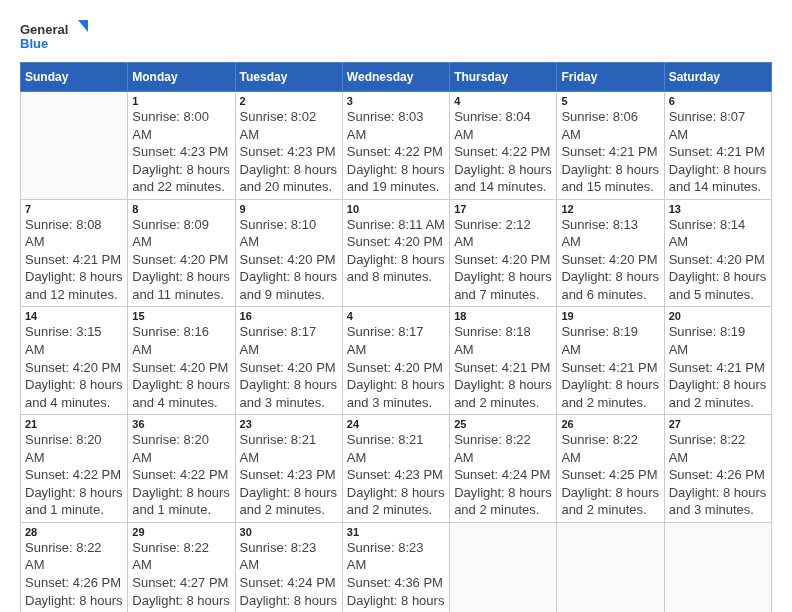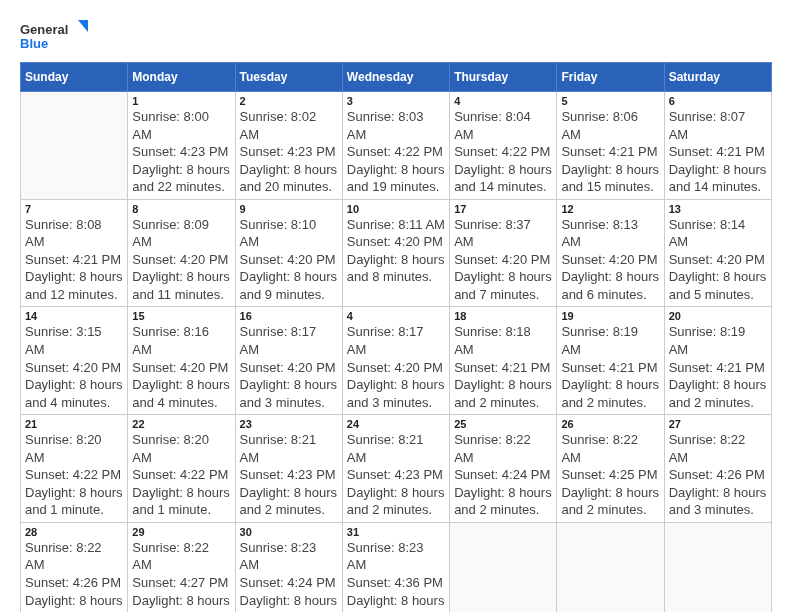--- a/index.html
+++ b/index.html
@@ -197,21 +197,21 @@
         <span class="day-num">10</span>
         <div class="day-detail">
           <div>Sunrise: 8:11 AM</div>
           <div>Sunset: 4:20 PM</div>
           <div>Daylight: 8 hours and 8 minutes.</div>
         </div>
       </td>
           <td>
         <span class="day-num">17</span>
         <div class="day-detail">
-          <div>Sunrise: 8:37 AM</div>
+          <div>Sunrise: 2:12 AM</div>
           <div>Sunset: 4:20 PM</div>
           <div>Daylight: 8 hours and 7 minutes.</div>
         </div>
       </td>
           <td>
         <span class="day-num">12</span>
         <div class="day-detail">
           <div>Sunrise: 8:13 AM</div>
           <div>Sunset: 4:20 PM</div>
           <div>Daylight: 8 hours and 6 minutes.</div>
@@ -287,21 +287,21 @@
         <tr>
           <td>
         <span class="day-num">21</span>
         <div class="day-detail">
           <div>Sunrise: 8:20 AM</div>
           <div>Sunset: 4:22 PM</div>
           <div>Daylight: 8 hours and 1 minute.</div>
         </div>
       </td>
           <td>
-        <span class="day-num">22</span>
+        <span class="day-num">36</span>
         <div class="day-detail">
           <div>Sunrise: 8:20 AM</div>
           <div>Sunset: 4:22 PM</div>
           <div>Daylight: 8 hours and 1 minute.</div>
         </div>
       </td>
           <td>
         <span class="day-num">23</span>
         <div class="day-detail">
           <div>Sunrise: 8:21 AM</div>

